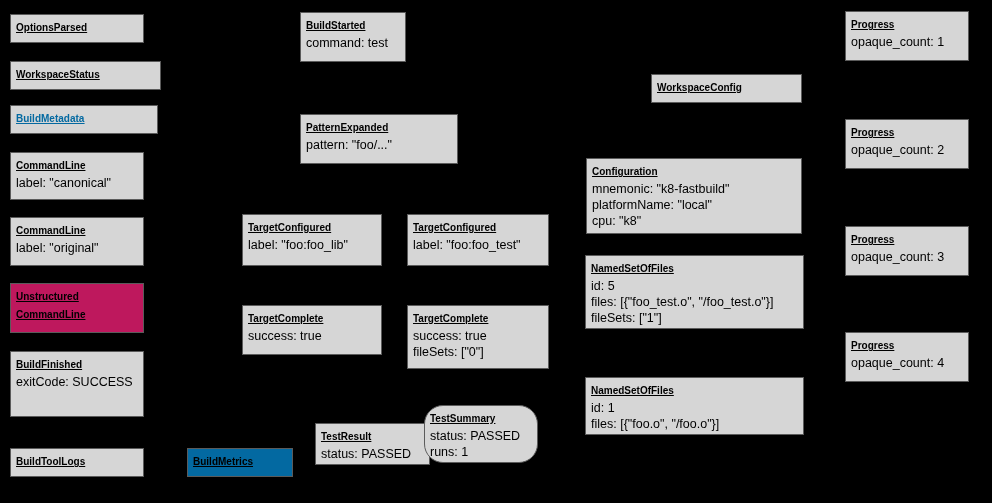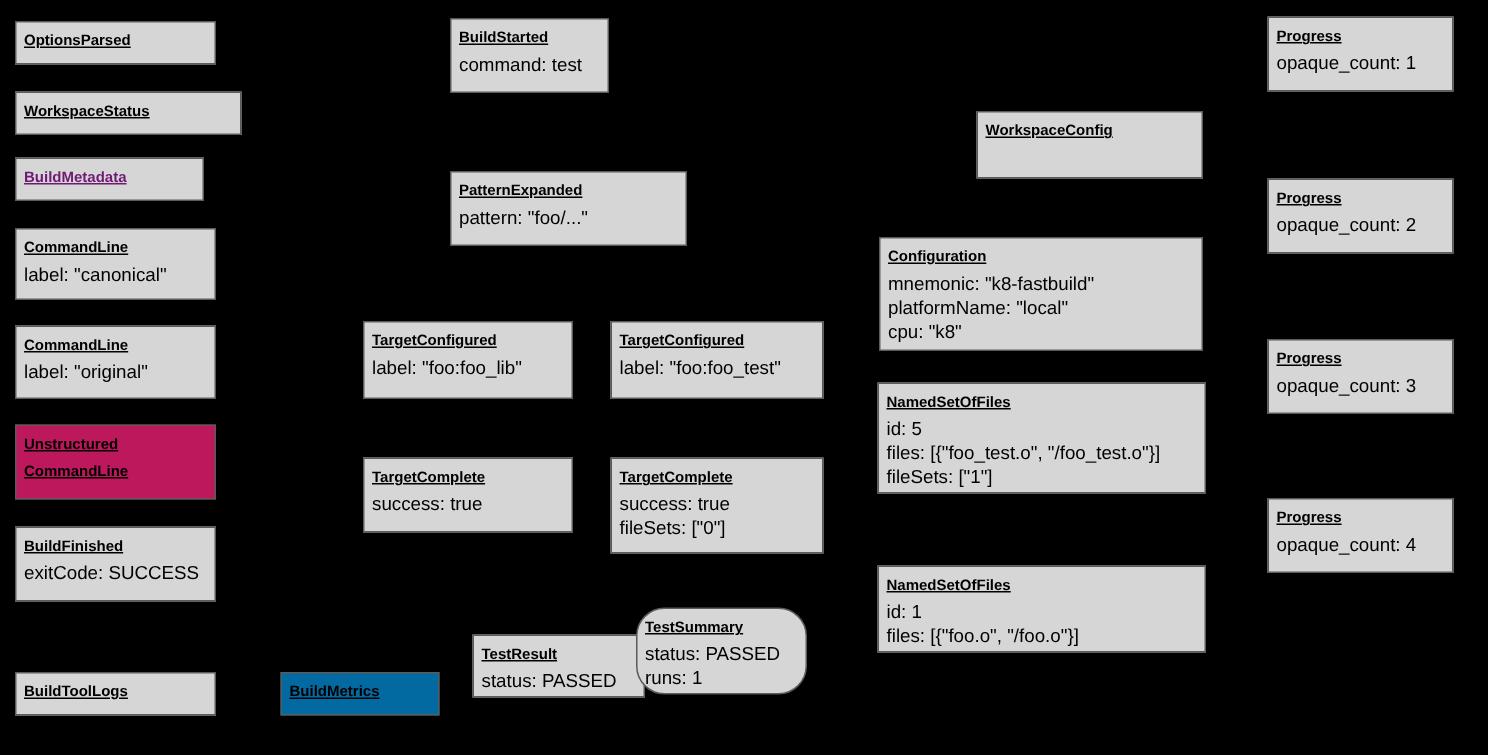--- a/index.html
+++ b/index.html
@@ -41,36 +41,36 @@
 </head>
 <body>
 
 <div class="canvas" style="background: rgb(0, 0, 0);">
     <div class="node-box" style="left: 10px; top: 14px; width: 134px; height: 29px; background: rgb(214, 214, 214); border-color: rgb(91, 91, 91); color: rgb(0, 0, 0);">
       <div class="node-title">OptionsParsed</div>
     </div>
     <div class="node-box" style="left: 10px; top: 61px; width: 151px; height: 29px; background: rgb(214, 214, 214); border-color: rgb(91, 91, 91); color: rgb(0, 0, 0);">
       <div class="node-title">WorkspaceStatus</div>
     </div>
-    <div class="node-box" style="left: 10px; top: 105px; width: 126px; height: 29px; background: rgb(214, 214, 214); border-color: rgb(91, 91, 91); color: #701a75;">
+    <div class="node-box" style="left: 10px; top: 105px; width: 148px; height: 29px; background: rgb(214, 214, 214); border-color: rgb(91, 91, 91); color: #0369a1; text-decoration: underline;">
       <div class="node-title">BuildMetadata</div>
     </div>
     <div class="node-box" style="left: 10px; top: 152px; width: 134px; height: 48px; background: rgb(214, 214, 214); border-color: rgb(91, 91, 91); color: rgb(0, 0, 0);">
       <div class="node-title">CommandLine</div>
       <div class="node-line">label: "canonical"</div>
     </div>
     <div class="node-box" style="left: 10px; top: 217px; width: 134px; height: 49px; background: rgb(214, 214, 214); border-color: rgb(91, 91, 91); color: rgb(0, 0, 0);">
       <div class="node-title">CommandLine</div>
       <div class="node-line">label: "original"</div>
     </div>
     <div class="node-box" style="left: 10px; top: 283px; width: 134px; height: 50px; background: #be185d; border-color: rgb(91, 91, 91); color: rgb(0, 0, 0);">
       <div class="node-title">Unstructured
 CommandLine</div>
     </div>
-    <div class="node-box" style="left: 10px; top: 351px; width: 134px; height: 50px; background: rgb(214, 214, 214); border-color: rgb(91, 91, 91); color: rgb(0, 0, 0);">
+    <div class="node-box" style="left: 10px; top: 351px; width: 134px; height: 66px; background: rgb(214, 214, 214); border-color: rgb(91, 91, 91); color: rgb(0, 0, 0);">
       <div class="node-title">BuildFinished</div>
       <div class="node-line">exitCode: SUCCESS</div>
     </div>
     <div class="node-box" style="left: 10px; top: 448px; width: 134px; height: 29px; background: rgb(214, 214, 214); border-color: rgb(91, 91, 91); color: rgb(0, 0, 0);">
       <div class="node-title">BuildToolLogs</div>
     </div>
     <div class="node-box" style="left: 155px; top: 448px; width: 106px; height: 29px; background: #0369a1; border-color: rgb(91, 91, 91); color: rgb(0, 0, 0); margin-left: 32px;">
       <div class="node-title">BuildMetrics</div>
     </div>
     <div class="node-box" style="left: 300px; top: 12px; width: 106px; height: 50px; background: rgb(214, 214, 214); border-color: rgb(91, 91, 91); color: rgb(0, 0, 0);">
@@ -100,21 +100,21 @@
     </div>
     <div class="node-box" style="left: 315px; top: 423px; width: 115px; height: 42px; background: rgb(214, 214, 214); border-color: rgb(91, 91, 91); color: rgb(0, 0, 0);">
       <div class="node-title">TestResult</div>
       <div class="node-line">status: PASSED</div>
     </div>
     <div class="node-box" style="left: 424px; top: 405px; width: 114px; height: 58px; background: rgb(214, 214, 214); border-color: rgb(91, 91, 91); color: rgb(0, 0, 0); border-radius: 19px;">
       <div class="node-title">TestSummary</div>
       <div class="node-line">status: PASSED</div>
       <div class="node-line">runs: 1</div>
     </div>
-    <div class="node-box" style="left: 651px; top: 74px; width: 151px; height: 45px; background: rgb(214, 214, 214); border-color: rgb(91, 91, 91); color: rgb(0, 0, 0);">
+    <div class="node-box" style="left: 651px; top: 74px; width: 151px; height: 29px; background: rgb(214, 214, 214); border-color: rgb(91, 91, 91); color: rgb(0, 0, 0);">
       <div class="node-title">WorkspaceConfig</div>
     </div>
     <div class="node-box" style="left: 586px; top: 158px; width: 216px; height: 76px; background: rgb(214, 214, 214); border-color: rgb(91, 91, 91); color: rgb(0, 0, 0);">
       <div class="node-title">Configuration</div>
       <div class="node-line">mnemonic: "k8-fastbuild"</div>
       <div class="node-line">platformName: "local"</div>
       <div class="node-line">cpu: "k8"</div>
     </div>
     <div class="node-box" style="left: 585px; top: 255px; width: 219px; height: 74px; background: rgb(214, 214, 214); border-color: rgb(91, 91, 91); color: rgb(0, 0, 0);">
       <div class="node-title">NamedSetOfFiles</div>

